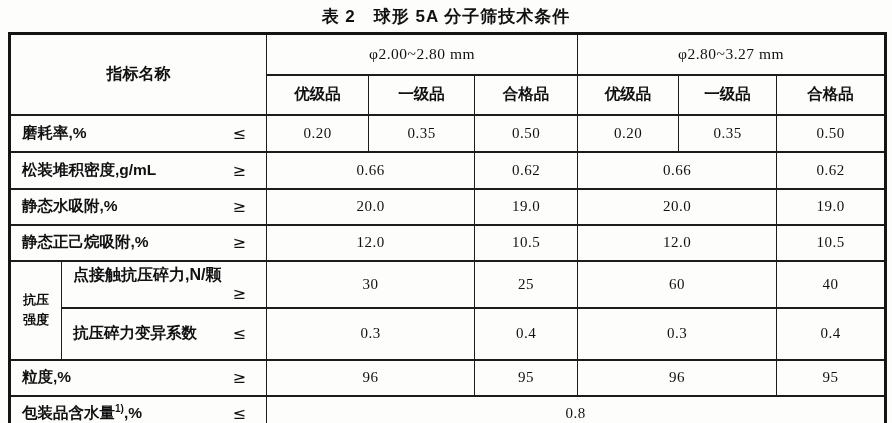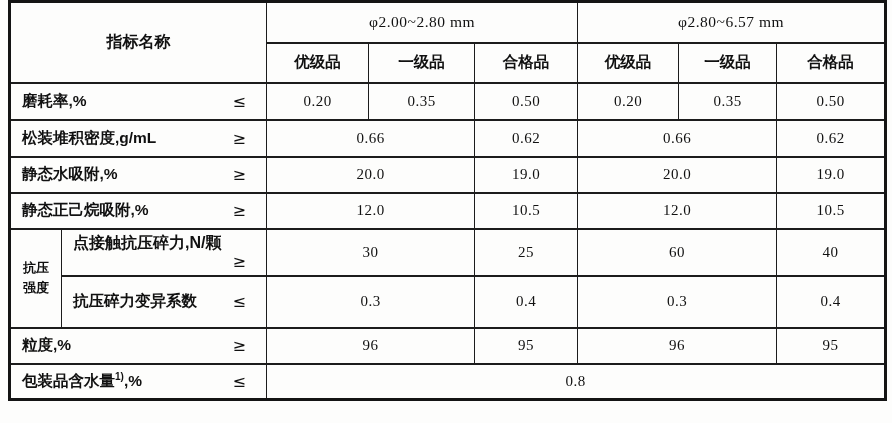--- a/index.html
+++ b/index.html
@@ -110,38 +110,39 @@
     font-size: 13px;
     line-height: 1.55;
   }
   sup { font-size: 10px; }
 </style>
 </head>
 <body>
 
 <div class="page">
 
+  <div class="title">表 2　球形 5A 分子筛技术条件</div>
 
   <table class="spec-table">
     <colgroup>
       <col style="width:52px">
         <col style="width:205px">
       <col style="width:102px">
         <col style="width:106px">
         <col style="width:103px">
       <col style="width:101px">
         <col style="width:98px">
         <col style="width:109px">
     </colgroup>
 
     <tbody>
         <tr class="hdr1">
       <td colspan="2" rowspan="2" class="indicator-hdr cjk">指标名称</td>
       <td colspan="3" class="size-hdr">φ2.00~2.80 mm</td>
-      <td colspan="3" class="size-hdr">φ2.80~6.57 mm</td>
+      <td colspan="3" class="size-hdr">φ2.80~3.27 mm</td>
     </tr>
 
     <tr class="hdr2">
       <td class="grade-hdr cjk">优级品</td>
       <td class="grade-hdr cjk">一级品</td>
       <td class="grade-hdr cjk">合格品</td>
       <td class="grade-hdr cjk">优级品</td>
       <td class="grade-hdr cjk">一级品</td>
       <td class="grade-hdr cjk">合格品</td>
     </tr>

